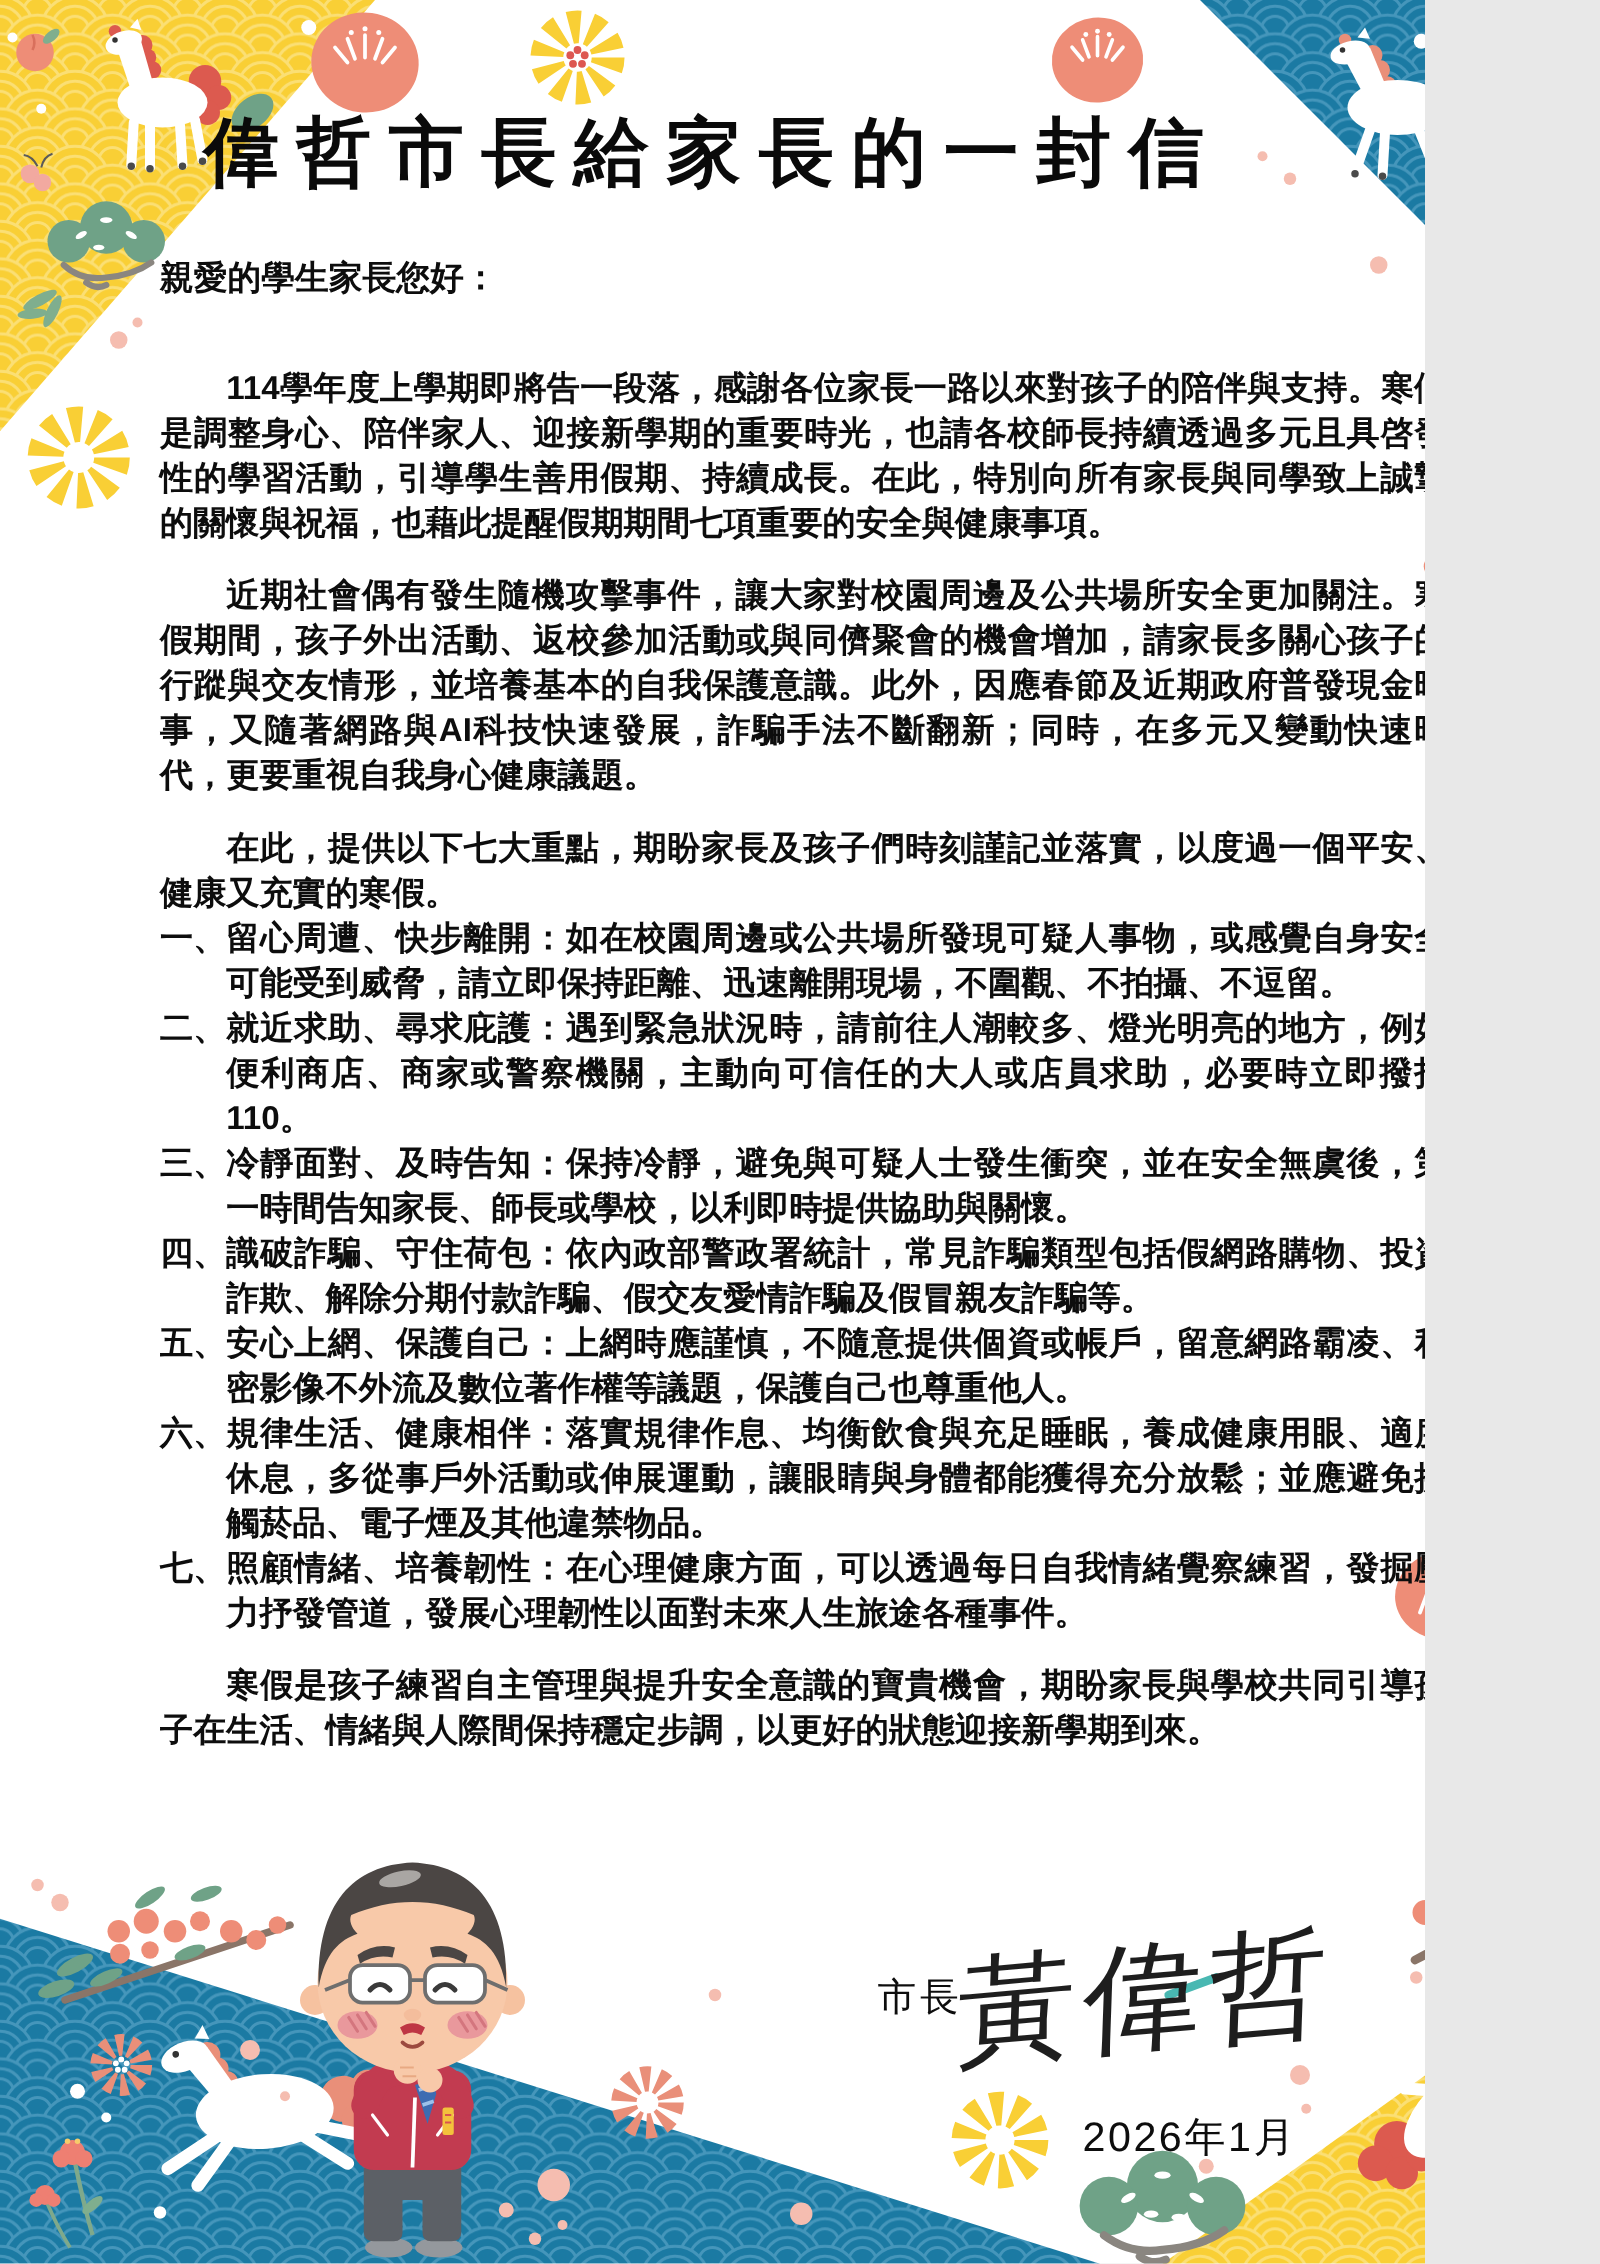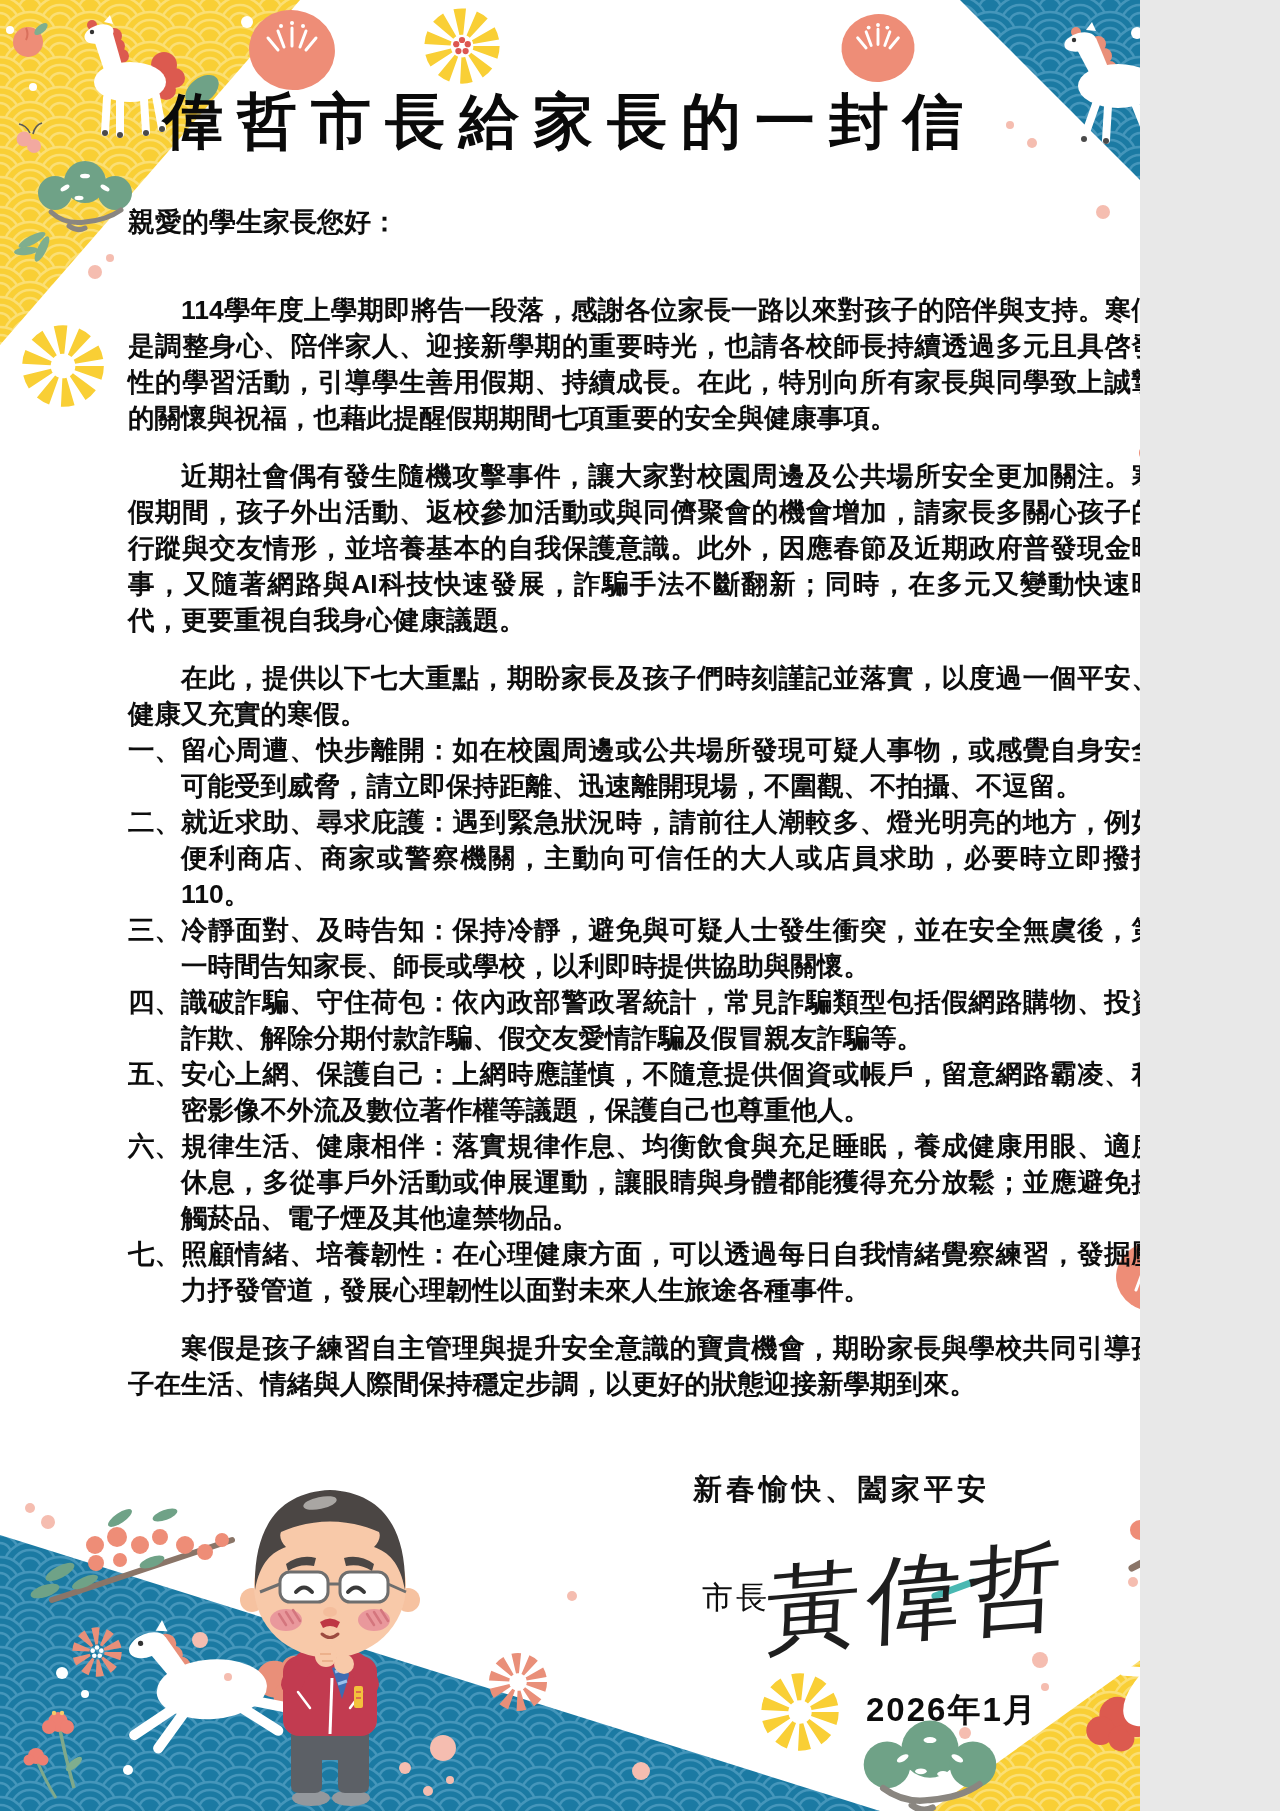--- a/index.html
+++ b/index.html
@@ -15,21 +15,21 @@
   .para.no-gap{margin-bottom:0;}
   .list-item{position:relative;padding-left:53px;}
   .list-item .marker{position:absolute;left:0;top:0;}
   .closing{margin-top:22px;}
   .blessing{position:absolute;left:693px;top:1466px;font-size:29px;font-weight:700;
             line-height:46px;letter-spacing:4px;}
   .signer-title{position:absolute;left:702px;top:1577px;font-size:31px;font-weight:400;letter-spacing:3px;}
   .signature{position:absolute;left:768px;top:1548px;font-size:95px;font-weight:400;
              font-family:"DejaVu Serif","Liberation Serif",serif;color:#1e1e1e;letter-spacing:6px;
              transform:rotate(-5deg) skewX(-7deg);transform-origin:left top;white-space:nowrap;}
-  .date{position:absolute;left:866px;top:1688px;font-size:33px;font-weight:700;letter-spacing:2px;}
+  .date{position:absolute;left:866px;top:1688px;font-size:33px;font-weight:400;letter-spacing:2px;}
 </style>
 </head>
 <body>
 
 <div class="page">
 
   <svg class="deco" viewBox="0 0 1280 1811" xmlns="http://www.w3.org/2000/svg">
     <defs>
       <pattern id="wavY" width="60" height="30" patternUnits="userSpaceOnUse">
         <rect width="60" height="30" fill="#F9CF35"></rect>
@@ -526,20 +526,19 @@
       <div class="list-item">
         <span class="marker">七、</span>
         <span>照顧情緒、培養韌性：在心理健康方面，可以透過每日自我情緒覺察練習，發掘壓力抒發管道，發展心理韌性以面對未來人生旅途各種事件。</span>
       </div>
     </div>
 
     <p class="para closing">寒假是孩子練習自主管理與提升安全意識的寶貴機會，期盼家長與學校共同引導孩子在生活、情緒與人際間保持穩定步調，以更好的狀態迎接新學期到來。</p>
   </div>
 
   <div class="blessing">
-    <div>新春愉快、闔家平安</div>
   </div>
 
   <div class="signer-title">市長</div>
   <div class="signature">黃偉哲</div>
   <div class="date">2026年1月</div>
 
 </div>
 
 </body></html>

